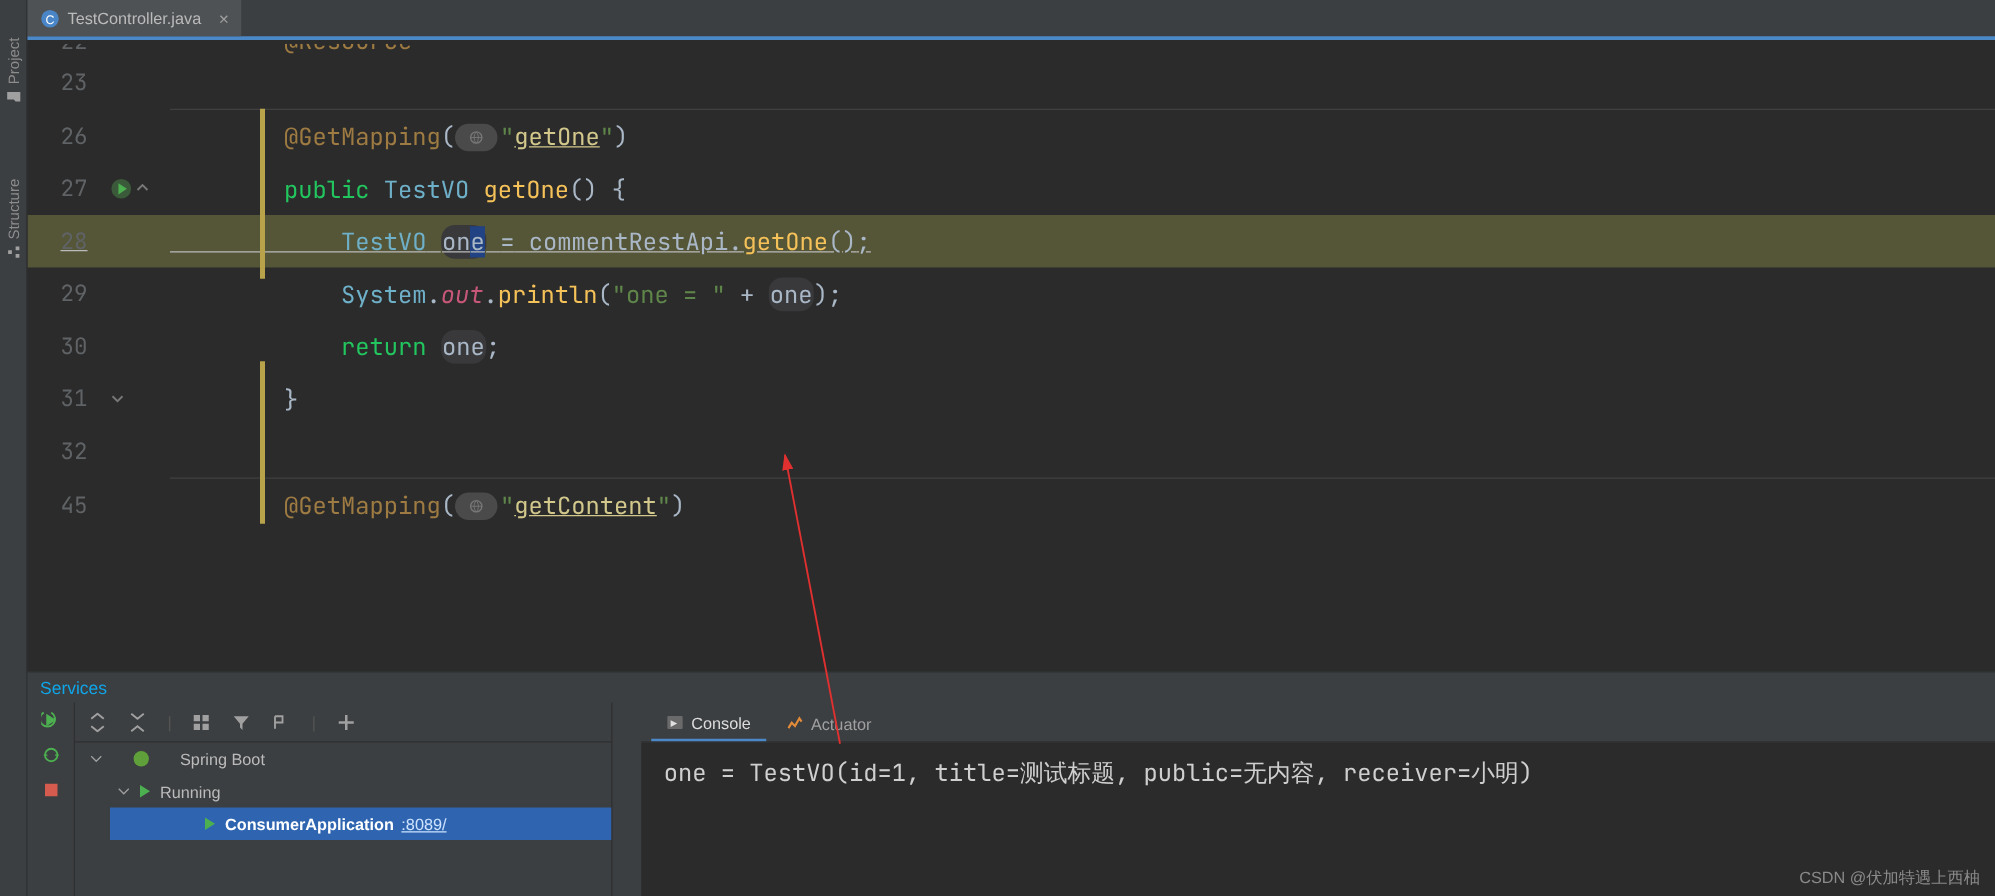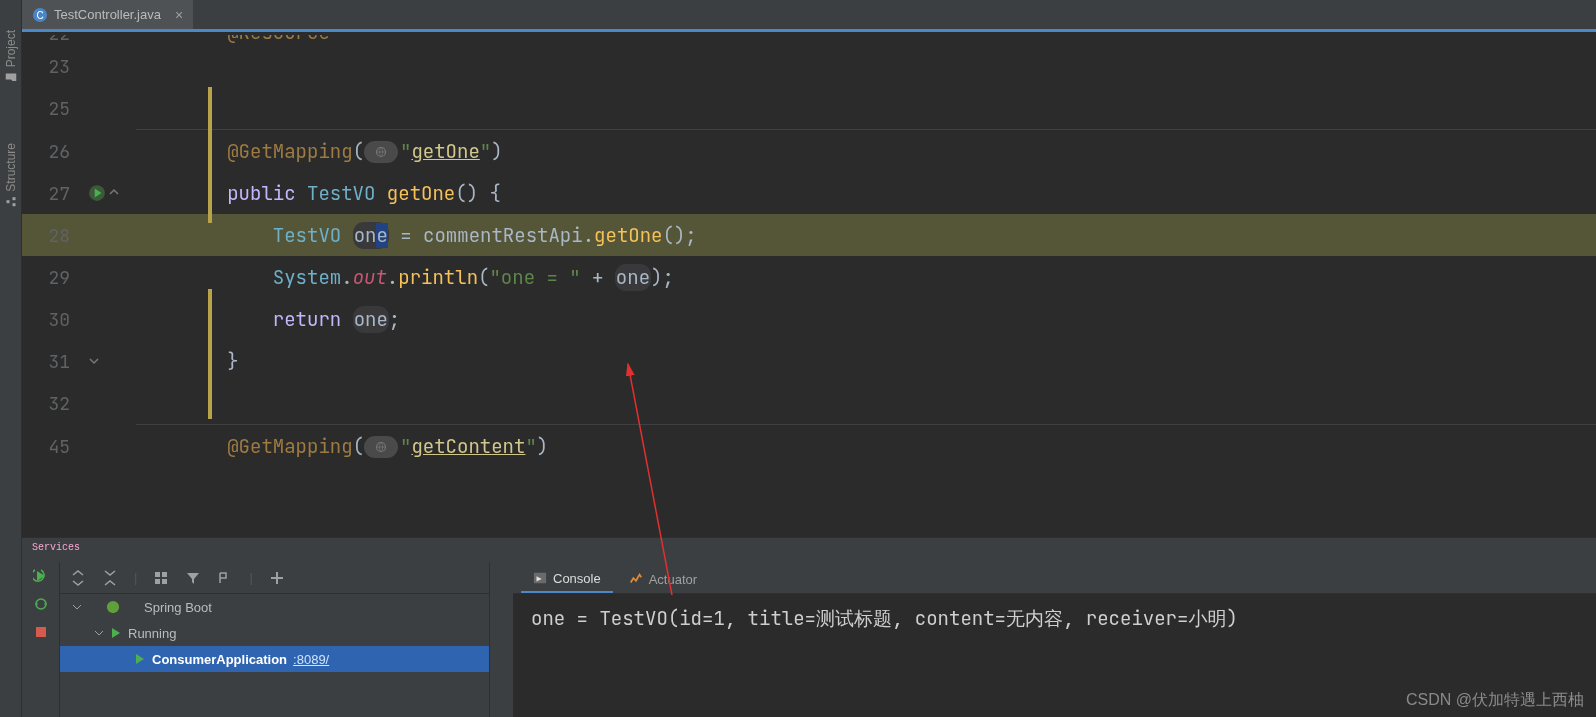--- a/index.html
+++ b/index.html
@@ -35,34 +35,34 @@
 .file-tab .close { margin-left: 8px; font-size: 14px; color: #a0a0a0; }
 .editor {
   position: absolute; left: 22px; top: 35px; right: 0; bottom: 180px;
   background: #2b2b2b; overflow: hidden;
   font-family: "JetBrains Mono","Consolas",monospace;
   font-size: 19px;
 }
 .code-line {
   display: flex; align-items: center; height: 42px;
 }
-.code-line.hl { background: #555538; }
+.code-line.hl { background: #555538; text-decoration: underline; }
 .gutter {
   width: 66px; text-align: right; padding-right: 18px;
   color: #606366; font-size: 18px;
 }
 .gutter-icons { width: 48px; display: flex; align-items: center; gap: 2px; }
 .code { white-space: pre; }
 .method-sep {
   height: 1px; background: #404040; margin-left: 114px;
 }
 .c-annot { color: #9e7b42; }
 .c-type  { color: #6fb0c9; }
 .c-text  { color: #a9b7c6; }
-.c-kw    { color: #c4b5fd; }
+.c-kw    { color: #22c55e; }
 .c-method{ color: #f5c159; }
 .c-str   { color: #5f864a; }
 .c-punct { color: #a9b7c6; }
 .c-field { color: #c75779; font-style: italic; }
 .c-link  { color: #d2c88c; text-decoration: underline; }
 .hl-var  { background: #39393b; padding: 1px 1px; border-radius: 11px; }
 .cursor-var { background: #214283; }
 .urlicon {
   display: inline-flex; align-items: center; justify-content: center;
   width: 34px; height: 22px; background: #4a4a4a; border-radius: 11px;
@@ -70,21 +70,21 @@
 }
 .urlicon svg { width: 12px; height: 12px; }
 .mod-bar {
   position: absolute; width: 4px; background: #b8a24a;
 }
 .services {
   position: absolute; left: 22px; right: 0; bottom: 0; height: 180px;
   background: #3c3f41; border-top: 1px solid #2d2f30;
   display: flex; flex-direction: column;
 }
-.services-title { height: 24px; padding: 4px 10px; font-size: 10px; color: #f9a8d4; font-family: Liberation Mono, monospace; }
+.services-title { height: 24px; padding: 4px 10px; font-size: 14px; color: #0ea5e9; }
 .services-body { flex: 1; display: flex; }
 .sv-tools {
   width: 38px; border-right: 1px solid #2d2f30;
   display: flex; flex-direction: column; align-items: center;
   padding-top: 6px; gap: 12px;
 }
 .sv-tools svg, .sv-tools .ico { width: 16px; height: 16px; cursor: pointer; }
 .sv-tree {
   width: 430px; border-right: 1px solid #2d2f30; display: flex; flex-direction: column;
 }
@@ -109,21 +109,21 @@
   cursor: pointer; color: #a0a0a0;
 }
 .sv-tab.active { border-bottom: 2px solid #4a88c7; color: #dcdcdc; }
 .console-out {
   flex: 1; background: #2b2b2b; padding: 12px 18px;
   font-family: "JetBrains Mono","Consolas",monospace;
   font-size: 19px; color: #cfcfcf;
 }
 .watermark {
   position: absolute; right: 12px; bottom: 6px;
-  color: #8a8a8a; font-size: 16px;
+  color: #8a8a8a; font-size: 13px;
 }
 .arrow-overlay {
   position: absolute; pointer-events: none; z-index: 50;
 }
 </style>
 </head>
 <body>
 
 <div class="sidebar-tools">
   <div class="sidebar-label">
@@ -158,25 +158,20 @@
   <div class="mod-bar" style="left:186px; top:254px; height:130px;"></div>
 <div class="code-line" style="height: 10px; overflow: hidden; align-items: flex-end;">
       <div class="gutter">22</div>
       <div class="gutter-icons"></div>
       <div class="code">        <span class="c-annot">@Resource</span></div>
     </div>
     <div class="code-line">
       <div class="gutter">23</div>
       <div class="gutter-icons"></div>
     </div>
-    <div class="code-line">
-      <div class="gutter">25</div>
-      <div class="gutter-icons"></div>
-      <div class="code">        </div>
-    </div>
     <div class="method-sep"></div>
     <div class="code-line">
       <div class="gutter">26</div>
       <div class="gutter-icons"></div>
       <div class="code">        <span class="c-annot">@GetMapping</span><span class="c-punct">(</span><span class="urlicon"><svg viewBox="0 0 16 16">
             <circle cx="8" cy="8" r="6" fill="none" stroke="#777" stroke-width="1.5"></circle>
             <path d="M2 8 L14 8 M8 2 C5 5 5 11 8 14 M8 2 C11 5 11 11 8 14" fill="none" stroke="#777"></path>
           </svg></span><span class="c-str">"</span><span class="c-link">getOne</span><span class="c-str">"</span><span class="c-punct">)</span></div>
     </div>
     <div class="code-line">
@@ -296,21 +291,21 @@
       </div>
       <div class="tree-row" style="padding-left:34px;">
         <svg width="10" height="10" viewBox="0 0 10 10">
             <path d="M1 3 L5 7 L9 3" fill="none" stroke="#a0a0a0"></path>
           </svg>
         <svg width="12" height="12" viewBox="0 0 12 12">
             <path d="M2 1 L10 6 L2 11 Z" fill="#4caf50"></path>
           </svg>
         <span>Running</span>
       </div>
-      <div class="tree-row selected" style="padding-left:74px;">
+      <div class="tree-row selected" style="padding-left:74px;margin-left:28px;">
         <svg width="12" height="12" viewBox="0 0 12 12">
             <path d="M2 1 L10 6 L2 11 Z" fill="#4caf50"></path>
           </svg>
         <span style="font-weight:600;">ConsumerApplication</span>
         <span class="port">:8089/</span>
       </div>
     </div>
     <div class="sv-right">
       <div class="sv-tabs">
         <div class="sv-tab active">
@@ -320,18 +315,18 @@
             </svg>
           <span>Console</span>
         </div>
         <div class="sv-tab">
           <svg width="14" height="14" viewBox="0 0 16 16">
               <path d="M2 12 L5 7 L8 10 L12 3 L14 6" fill="none" stroke="#e08a3a" stroke-width="2"></path>
             </svg>
           <span>Actuator</span>
         </div>
       </div>
-      <div class="console-out">one = TestVO(id=1, title=测试标题, content=无内容, receiver=小明)</div>
+      <div class="console-out">one = TestVO(id=1, title=测试标题, public=无内容, receiver=小明)</div>
     </div>
   </div>
 </div>
 
 <div class="watermark">CSDN @伏加特遇上西柚</div>
 
 </body></html>

